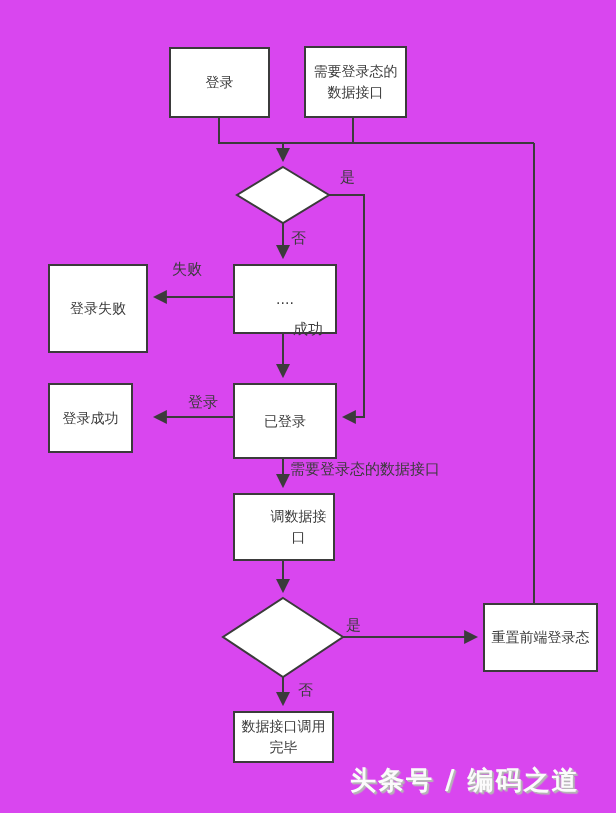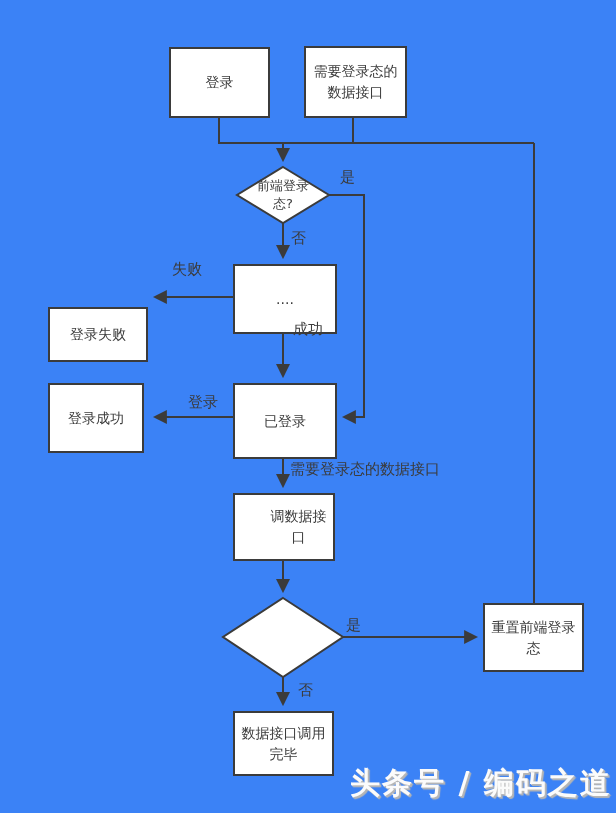--- a/index.html
+++ b/index.html
@@ -1,17 +1,17 @@
 <!DOCTYPE html>
 <html><head>
 <meta charset="utf-8">
 <style>
   html,body { margin:0; padding:0; background:#ffffff; }
   .canvas {
-    position:relative; width:616px; height:813px; background:#3b82f6;
+    position:relative; width:616px; height:813px; background:#d946ef;
     font-family:"DejaVu Sans","Liberation Sans",sans-serif;
     color:#3b3b3b; overflow:hidden;
   }
   svg.lines { position:absolute; left:0; top:0; }
   .ln { fill:none; stroke:#3b3b3b; stroke-width:2; }
   .diamond { fill:#ffffff; stroke:#3b3b3b; stroke-width:2; }
   .node {
     position:absolute; box-sizing:border-box;
     border:2px solid #3b3b3b; background:#ffffff;
     display:flex; align-items:center; justify-content:center;
@@ -20,21 +20,21 @@
   }
   .dlabel {
     position:absolute; text-align:center; font-size:13px; line-height:1.35;
     color:#3b3b3b;
   }
   .elabel {
     position:absolute; font-size:15px; color:#3b3b3b; white-space:nowrap;
   }
   .watermark {
     position:absolute; left:350px; top:763px;
-    font-size:30px; font-weight:bold; letter-spacing:2px;
+    font-size:26px; font-weight:bold; letter-spacing:2px;
     color:#fbfbfb; white-space:nowrap;
     text-shadow:2px 2px 1px #b5b5b5, 1px 1px 0 #c9c9c9;
   }
 </style>
 </head>
 <body>
 
 <div class="canvas">
 
   <svg class="lines" width="616" height="813" viewBox="0 0 616 813">
@@ -69,33 +69,32 @@
     <polygon class="diamond" points="283,167 329,195 283,223 237,195"></polygon>
     <polygon class="diamond" points="283,598 343,637 283,677 223,637"></polygon>
   </svg>
 
   <div class="node" style="left:169px; top:47px; width:101px; height:71px;">登录</div>
 
   <div class="node" style="left:304px; top:46px; width:103px; height:72px;">需要登录态的数据接口</div>
 
   <div class="node" style="left:233px; top:264px; width:104px; height:70px;">....</div>
 
-  <div class="node" style="left:48px; top:264px; width:100px; height:55px;margin-top:43px;">登录失败</div>
+  <div class="node" style="left:48px; top:264px; width:100px; height:89px;">登录失败</div>
 
   <div class="node" style="left:233px; top:383px; width:104px; height:76px;">已登录</div>
 
-  <div class="node" style="left:48px; top:383px; width:96px; height:70px;">登录成功</div>
+  <div class="node" style="left:48px; top:383px; width:85px; height:70px;">登录成功</div>
 
   <div class="node" style="left:233px; top:493px; width:102px; height:68px;padding-left:33px;">调数据接口</div>
 
-  <div class="node" style="left:483px; top:603px; width:101px; height:69px;">重置前端登录态</div>
+  <div class="node" style="left:483px; top:603px; width:115px; height:69px;">重置前端登录态</div>
 
-  <div class="node" style="left:233px; top:711px; width:101px; height:65px;">数据接口调用完毕</div>
+  <div class="node" style="left:233px; top:711px; width:101px; height:52px;">数据接口调用完毕</div>
 
-  <div class="dlabel" style="left:251px; top:177px; width:64px;">前端登录态?</div>
 
 
   <div class="elabel" style="left:340px; top:168px;">是</div>
 
   <div class="elabel" style="left:291px; top:229px;">否</div>
 
   <div class="elabel" style="left:172px; top:260px;">失败</div>
 
   <div class="elabel" style="left:293px; top:320px;">成功</div>
 

